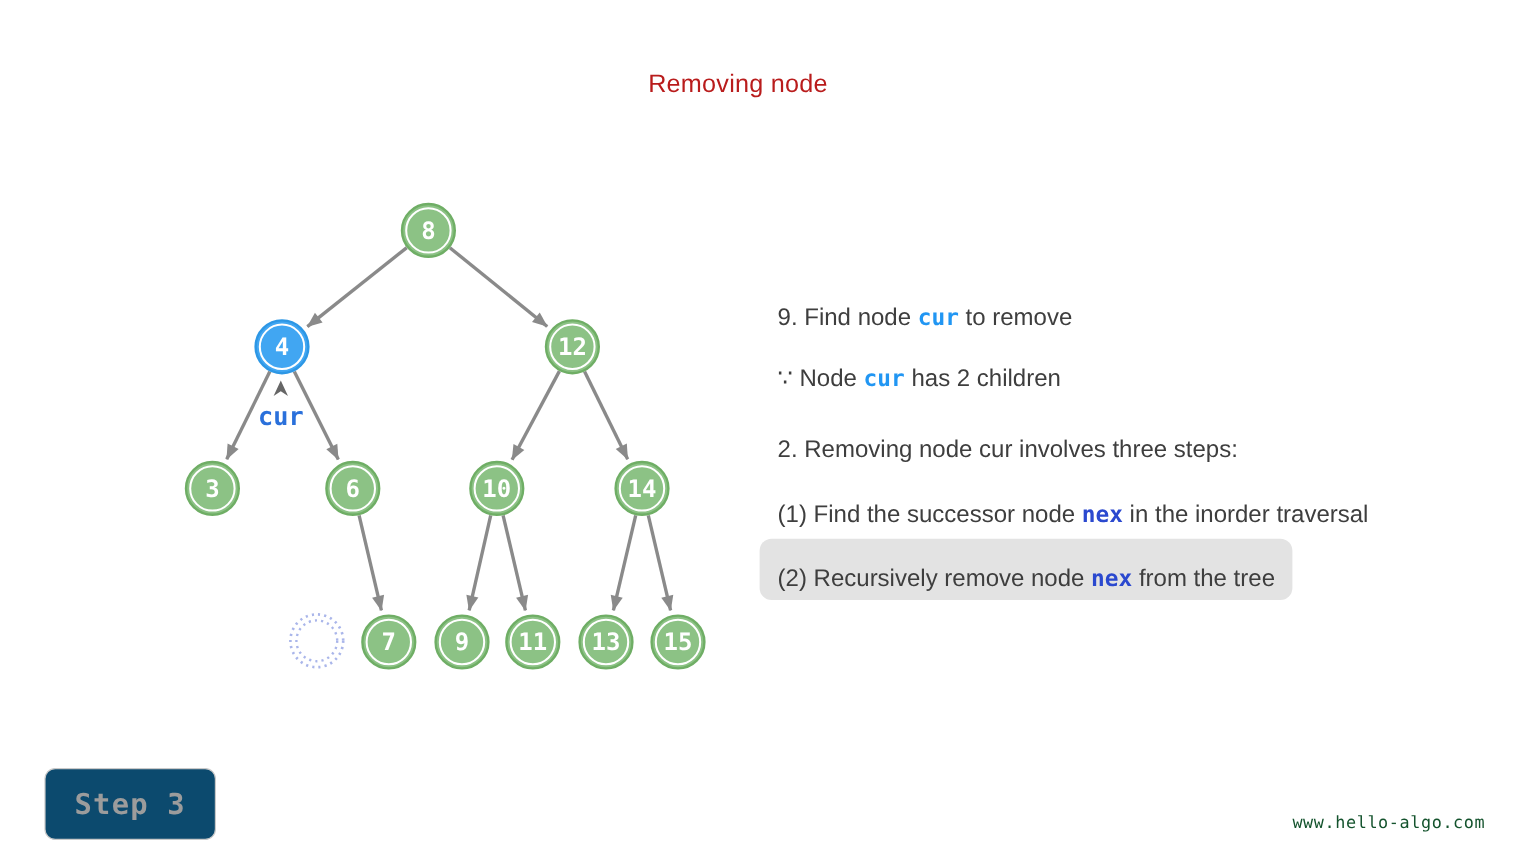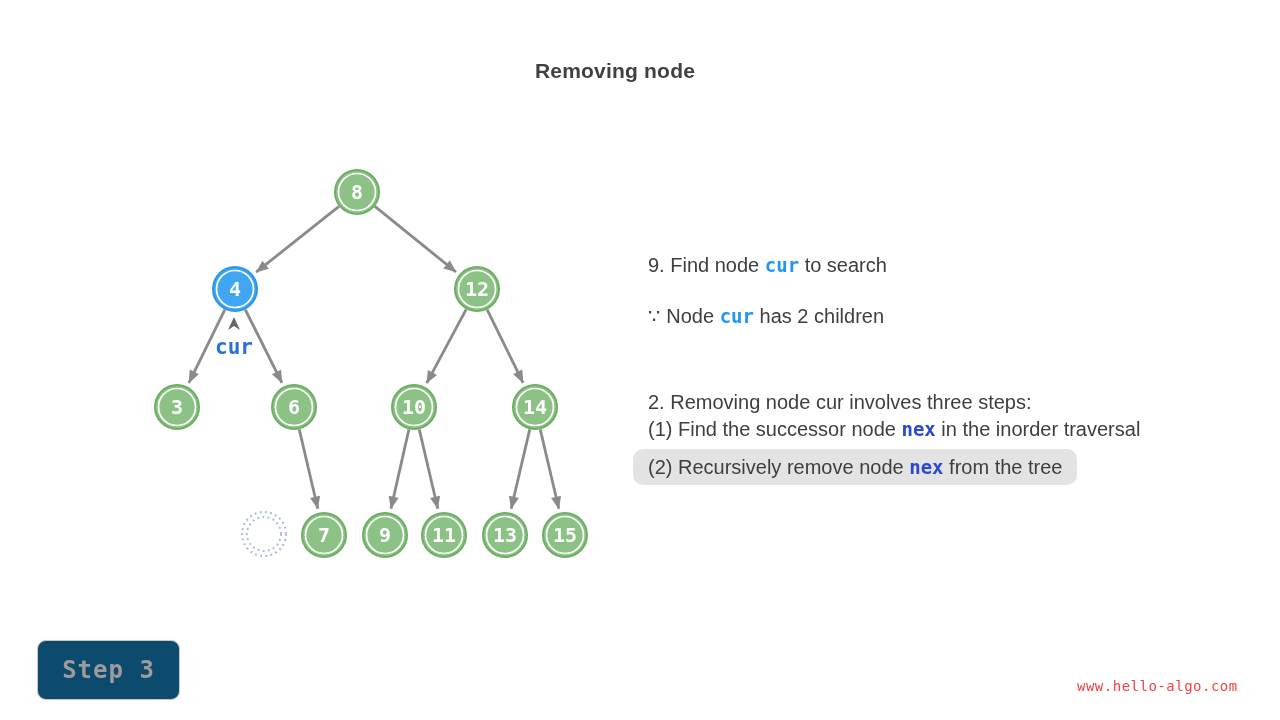--- a/index.html
+++ b/index.html
@@ -7,21 +7,21 @@
     width:1280px;height:720px;position:relative;overflow:hidden;
     background:#ffffff;
     font-family:"Liberation Sans","DejaVu Sans",sans-serif;
   }
   
   .title-row{
     position:absolute;top:50px;left:50%;transform:translateX(-50%);
     display:flex;align-items:center;gap:9px;white-space:nowrap;
   }
   .title-text{
-    font-size:21px;font-weight:bold;color:#404040;letter-spacing:.2px;
+    font-size:21px;font-weight:normal;color:#b91c1c;letter-spacing:.2px;
   }
   .title-node{
     width:41px;height:41px;border-radius:50%;
     display:flex;align-items:center;justify-content:center;
     box-sizing:border-box;
   }
   .title-node-inner{
     width:33px;height:33px;border-radius:50%;
     border:1.6px solid #ffffff;box-sizing:border-box;
     display:flex;align-items:center;justify-content:center;
@@ -38,39 +38,39 @@
     font-family:"DejaVu Sans Mono","Liberation Mono",monospace;
     font-weight:bold;font-size:21px;
   }
   
   .note-line{
     position:absolute;left:648px;white-space:nowrap;
     font-size:20px;color:#3e3e3e;line-height:26px;
   }
   .note-line.highlight{
     background:#e3e3e3;border-radius:10px;
-    padding:5px 15px 5px 15px;margin-left:-15px;margin-top:-5px;
+    padding:20px 15px 5px 15px;margin-left:-15px;margin-top:-5px;
   }
   .seg-code{
     font-family:"DejaVu Sans Mono","Liberation Mono",monospace;
     font-weight:bold;font-size:19px;
   }
   
   .step-badge{
     position:absolute;left:37px;top:640px;width:143px;height:60px;
     box-sizing:border-box;border:1.5px solid #c9c9c9;border-radius:9px;
     background:#0c4a6e;display:flex;align-items:center;justify-content:center;
     font-family:"DejaVu Sans Mono","Liberation Mono",monospace;
     font-weight:bold;font-size:24px;color:#9c9c9c;letter-spacing:1px;
   }
   
   .watermark{
     position:absolute;left:1077px;top:678px;
     font-family:"DejaVu Sans Mono","Liberation Mono",monospace;
-    font-size:14px;color:#ef4444;letter-spacing:.5px;
+    font-size:14px;color:#14532d;letter-spacing:.5px;
   }
 </style>
 </head>
 <body>
 
 <div class="title-row">
   <span class="title-text">Removing node</span>
   <span class="title-node">
     <span class="title-node-inner">4</span>
   </span>
@@ -159,22 +159,22 @@
       <circle cx="565" cy="535" r="18.5" fill="none" stroke="#ffffff" stroke-width="1.7"></circle>
       <text x="565" y="542" text-anchor="middle" class="node-label">15</text>
     </g>
     <g>
       <path d="M228,330 L234,317 L240,330 L234,326 Z" fill="#666666"></path>
       <text x="234" y="354" text-anchor="middle" class="pointer-label" fill="#2a70db">cur</text>
     </g>
   </svg>
 
 <div id="notes">
-    <div class="note-line" style="top: 252px;"><span>9. Find node </span><span class="seg-code" style="color: rgb(33, 150, 243);">cur</span><span> to search</span></div>
+    <div class="note-line" style="top: 252px;"><span>9. Find node </span><span class="seg-code" style="color: rgb(33, 150, 243);">cur</span><span> to remove</span></div>
     <div class="note-line" style="top: 303px;"><span>∵ Node </span><span class="seg-code" style="color: rgb(33, 150, 243);">cur</span><span> has 2 children</span></div>
-    <div class="note-line" style="top: 389px;"><span>2. Removing node cur involves three steps:</span></div>
+    <div class="note-line" style="top: 362px;"><span>2. Removing node cur involves three steps:</span></div>
     <div class="note-line" style="top: 416px;"><span>(1) Find the successor node </span><span class="seg-code" style="color: rgb(43, 73, 207);">nex</span><span> in the inorder traversal</span></div>
     <div class="note-line highlight" style="top: 454px;"><span>(2) Recursively remove node </span><span class="seg-code" style="color: rgb(43, 73, 207);">nex</span><span> from the tree</span></div>
   </div>
 
 <div class="step-badge">Step 3</div>
 
 <div class="watermark">www.hello-algo.com</div>
 
 </body></html>

